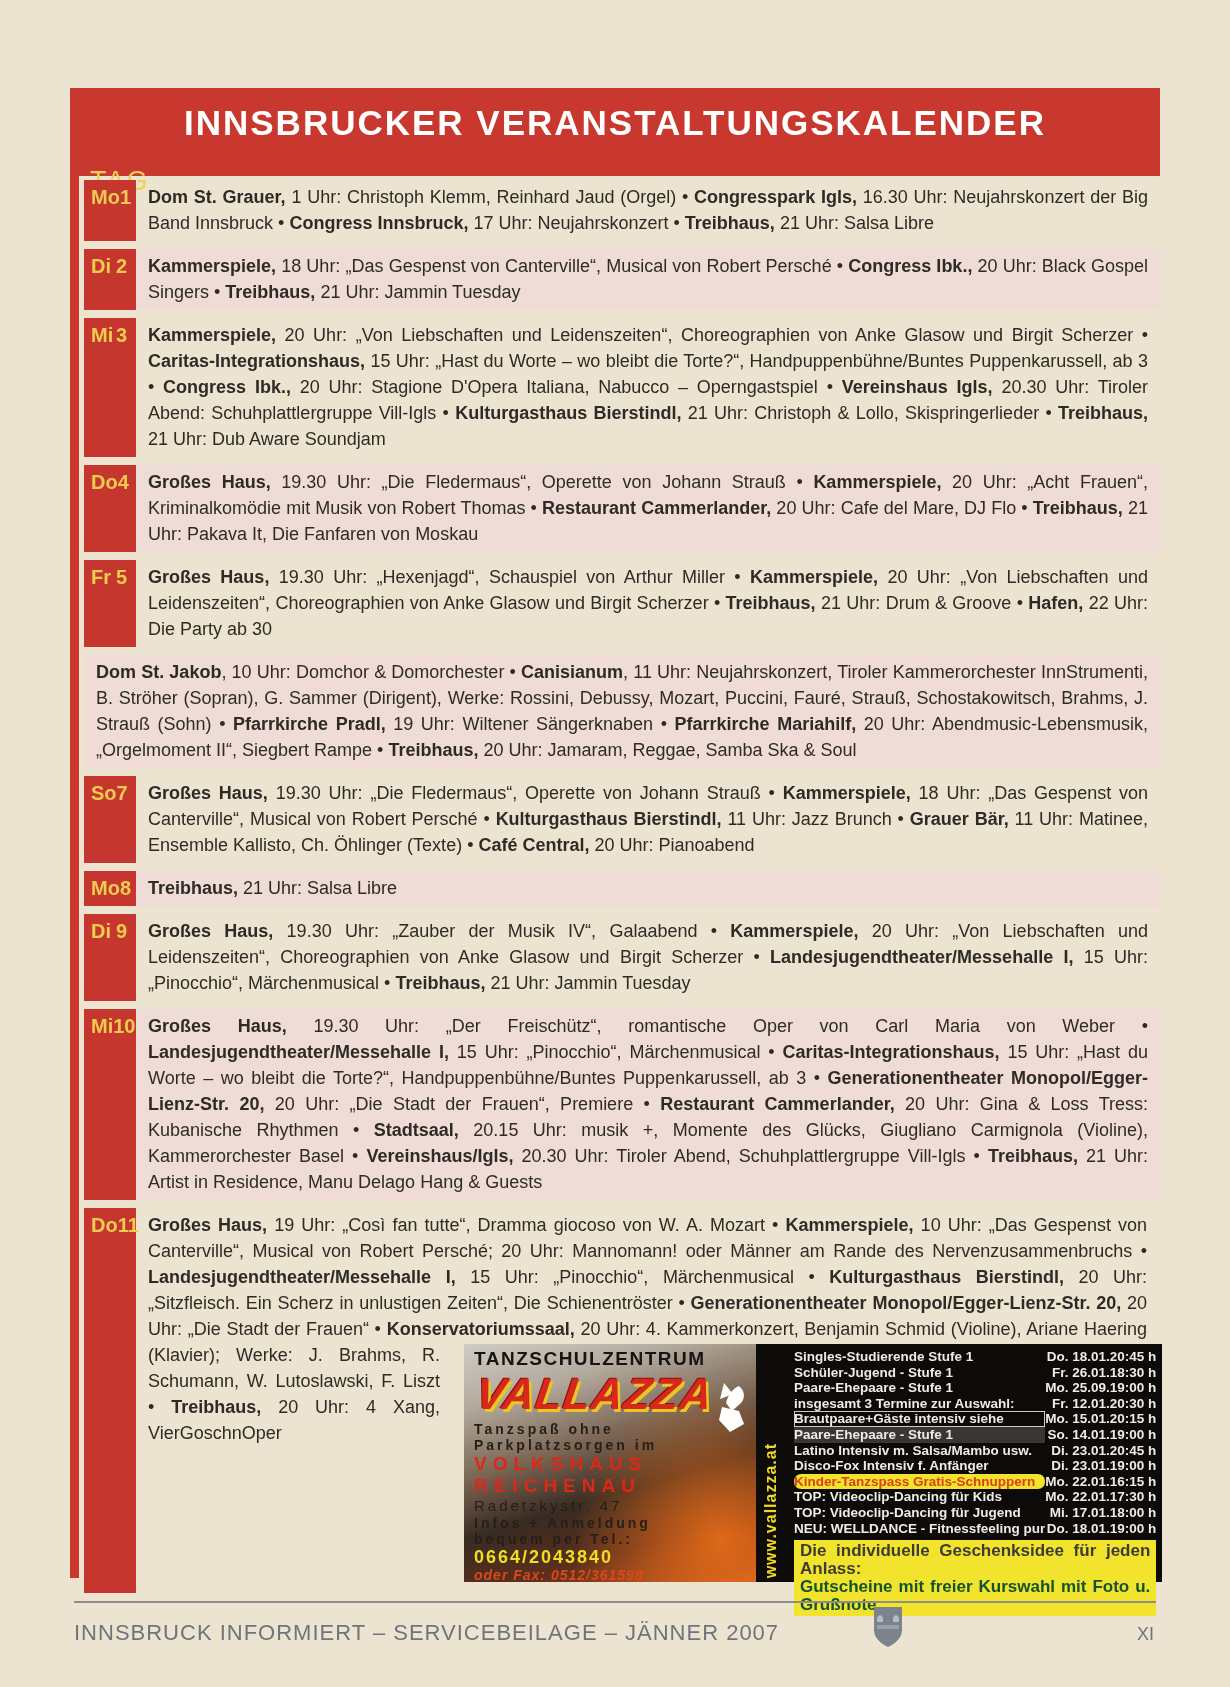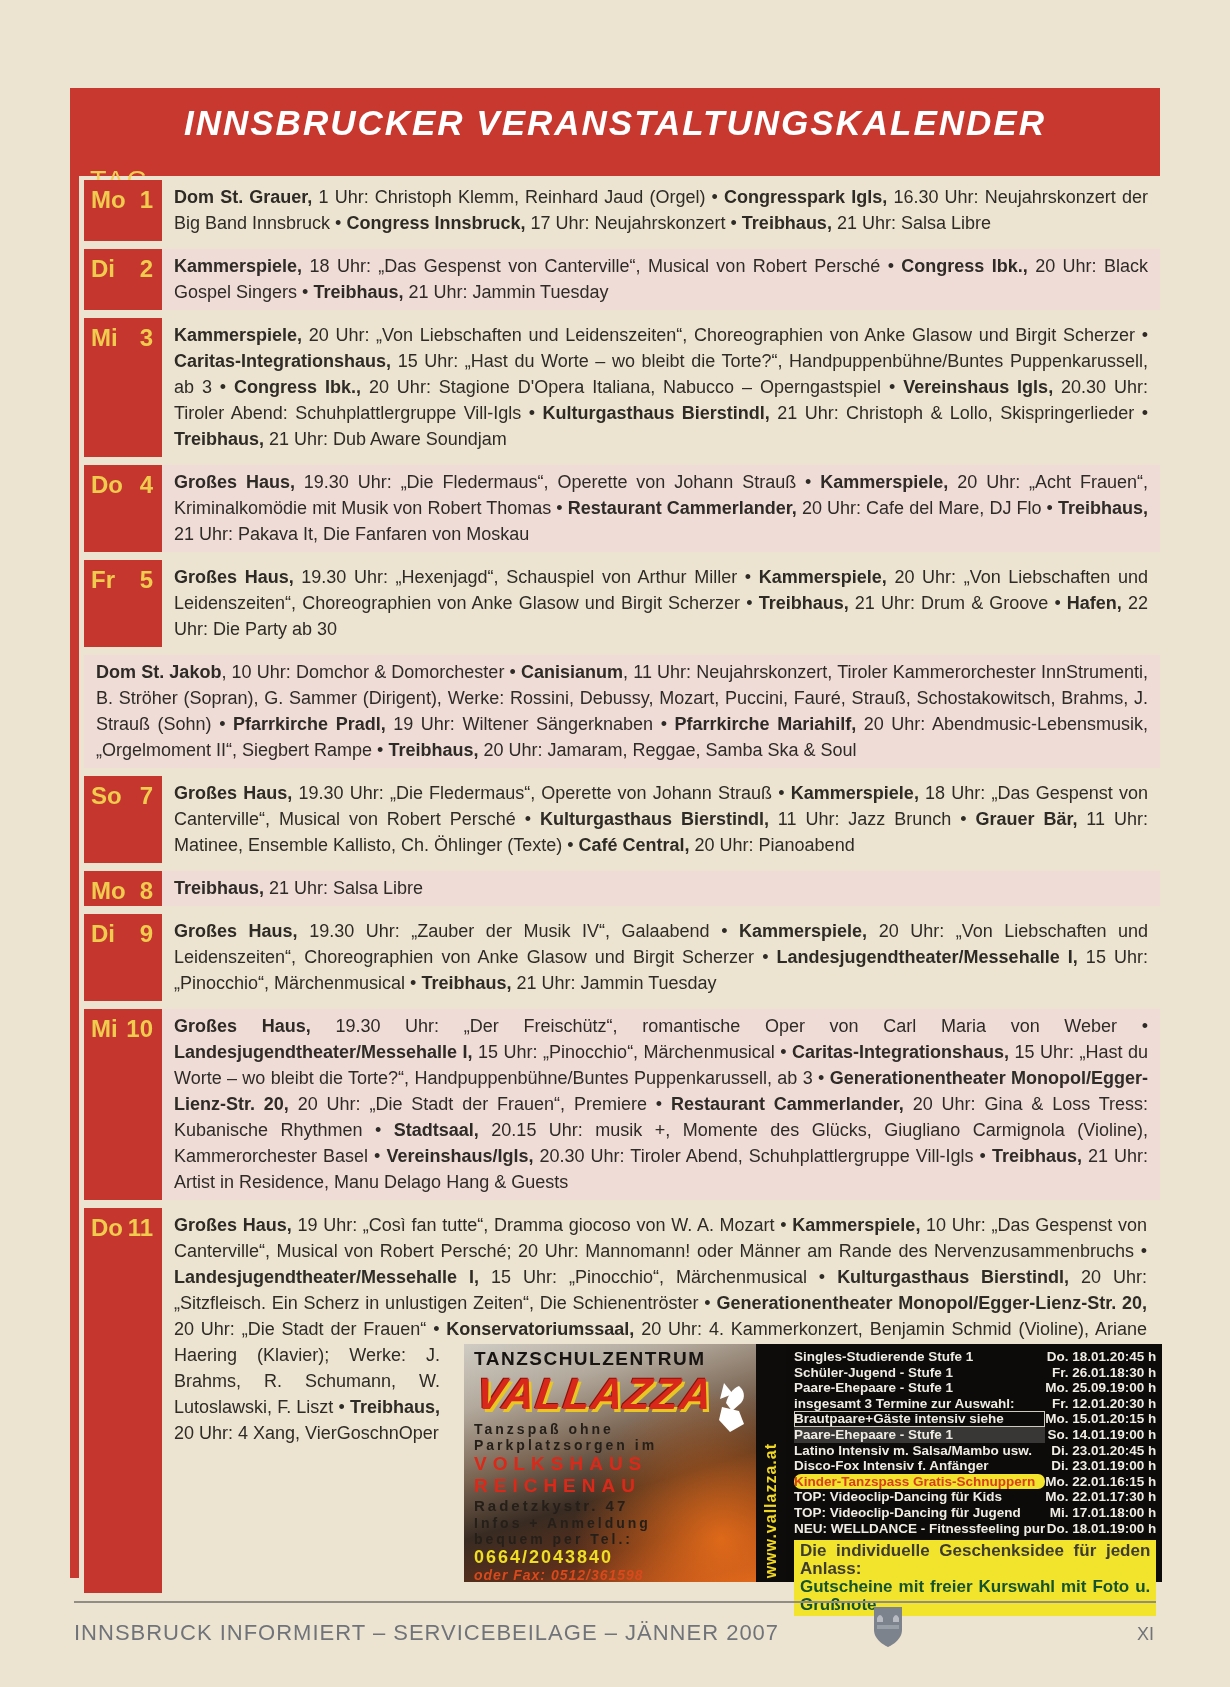--- a/index.html
+++ b/index.html
@@ -14,37 +14,36 @@
     position:absolute;left:70px;top:88px;width:1090px;height:88px;
     background:#c9382e;color:#fff;box-sizing:border-box;
   }
   .tag-label{
     position:absolute;left:20px;top:30px;color:#f2cf52;
     font-size:27px;letter-spacing:2px;margin-top:48px;
   }
   .h-title{
     text-align:center;font-size:35px;font-weight:bold;letter-spacing:2px;
     padding-top:15px;
-    font-style:italic;
   }
   .h-sub{
     text-align:center;font-size:17px;font-weight:bold;color:#9b2018;
     letter-spacing:2px;margin-top:7px;
   }
   
   .rail{
     position:absolute;left:70px;top:176px;width:9px;height:1402px;
     background:#c9382e;
   }
   
   .rows{position:absolute;left:84px;top:180px;width:1076px;}
   .row{display:flex;margin-bottom:8px;}
   .day-cell{
-    width:78px;flex-shrink:0;background:#c5372e;color:#f0cc4e;
-    font-weight:bold;font-size:24px;
+    width:52px;flex-shrink:0;background:#c5372e;color:#f0cc4e;
+    font-weight:bold;font-size:20px;
     display:flex;justify-content:space-between;
     padding:6px 9px 0 7px;box-sizing:border-box;
   }
   .row-content{
     flex:1;padding:4px 12px 5px 12px;font-size:18px;line-height:26px;
     text-align:justify;
   }
   .row.pink .row-content{background:#f0dcd7;}
   .row-content .b{font-weight:bold;}
   
@@ -62,21 +61,21 @@
   }
   .ad-school{color:#171411;font-weight:bold;font-size:19px;letter-spacing:1.5px;line-height:22px;}
   .ad-logo{
     font-size:44px;font-weight:bold;font-style:italic;color:#d8281c;
     text-shadow:3px 3px 0 #e8c722,-1px -1px 0 #8a1208;
     letter-spacing:1px;transform:skewX(-8deg);margin:1px 0 4px 2px;
     white-space:nowrap;line-height:46px;
   }
   .ad-sm{font-weight:bold;font-size:14px;letter-spacing:3px;color:#241f19;line-height:16px;}
   .ad-red-big{font-weight:bold;font-size:19px;letter-spacing:6px;color:#dc2818;line-height:22px;}
-  .ad-addr{font-weight:bold;font-size:15px;letter-spacing:3px;color:#241f19;line-height:18px;}
+  .ad-addr{font-weight:normal;font-size:15px;letter-spacing:3px;color:#241f19;line-height:18px;}
   .ad-phone{font-weight:bold;font-size:18px;letter-spacing:2px;color:#efdf23;line-height:20px;}
   .ad-fax{font-weight:bold;font-size:14px;letter-spacing:1px;color:#d8491c;line-height:16px;font-style:italic;}
   .ad-dancer{position:absolute;right:5px;top:38px;}
   .ad-mid{
     width:30px;flex-shrink:0;background:#0e0c0a;
     display:flex;align-items:flex-end;justify-content:center;
   }
   .v-site{
     writing-mode:vertical-rl;transform:rotate(180deg);
     color:#f0d822;font-weight:bold;font-size:16px;letter-spacing:1px;

